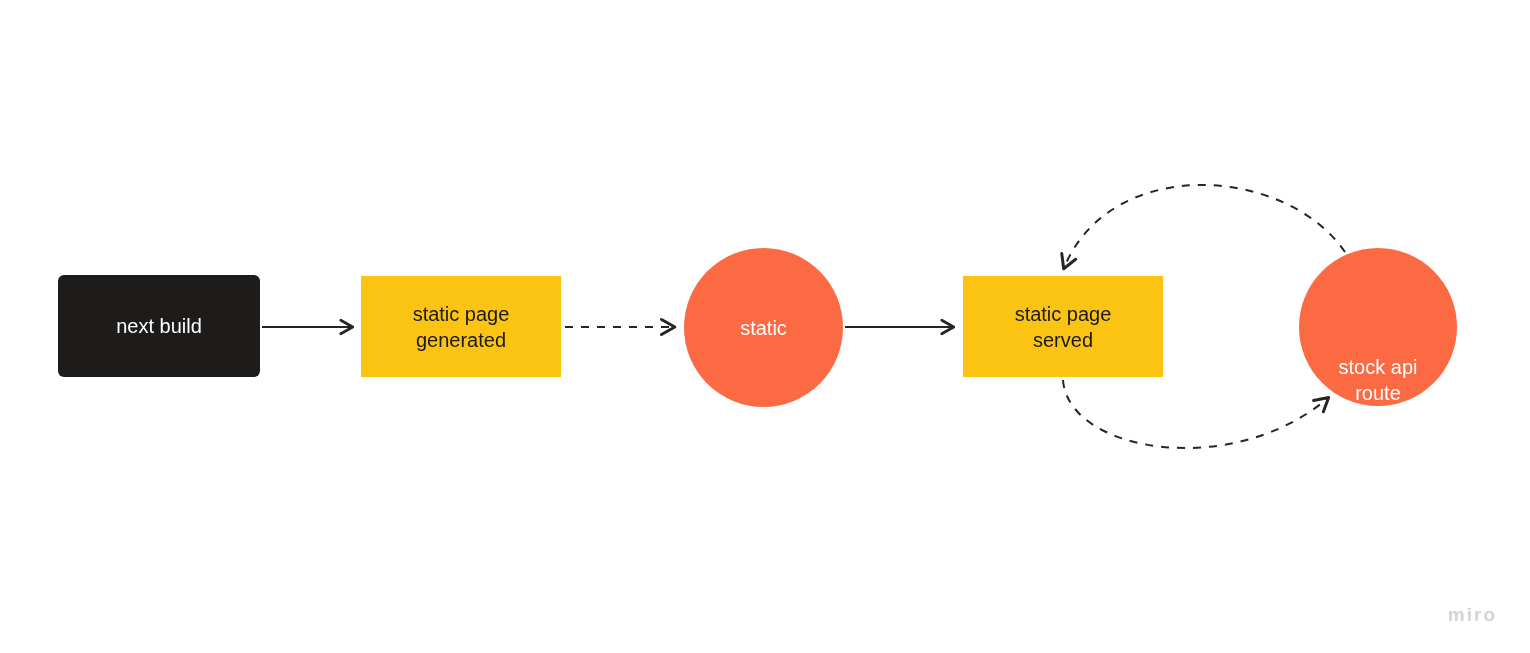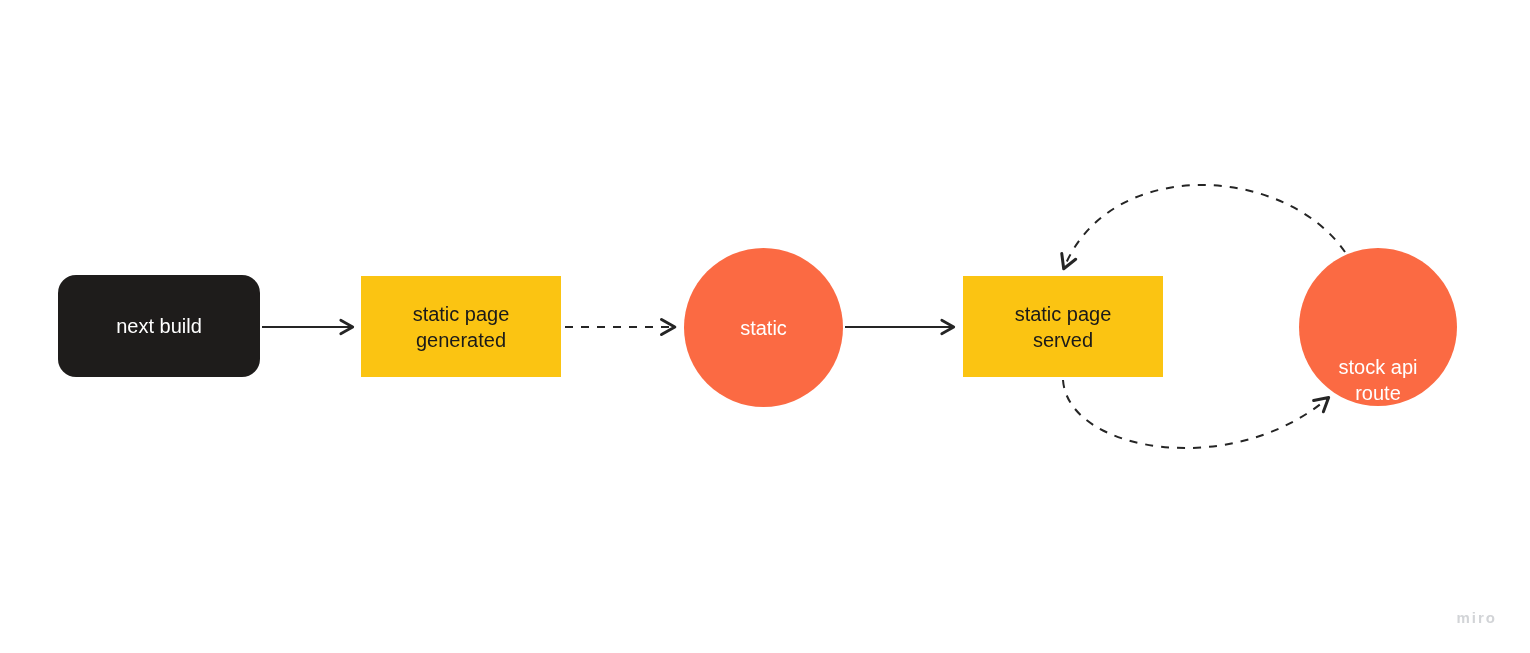--- a/index.html
+++ b/index.html
@@ -37,21 +37,21 @@
     display: block;
     padding: 0 26px;
   }
   .node.rounded-dark {
     left: 58px;
     top: 275px;
     width: 202px;
     height: 102px;
     background: #1e1c1b;
     color: #ffffff;
-    border-radius: 18px;
+    border-radius: 6px;
   }
   .node.rect-yellow {
     background: #fbc412;
     color: #1a1a1a;
     width: 200px;
     height: 101px;
   }
   .node.n-generated { left: 361px; top: 276px; align-items: center; }
   .node.n-served    { left: 963px; top: 276px; }
   .node.circle-orange {
@@ -69,21 +69,21 @@
     left: 1299px;
     top: 248px;
     width: 158px;
     height: 158px;
     align-items: flex-end;
   }
   .watermark {
     position: absolute;
     right: 33px;
     bottom: 27px;
-    font-size: 15px;
+    font-size: 19px;
     font-weight: 600;
     letter-spacing: 2px;
     color: #d2d4d7;
     user-select: none;
   }
 </style>
 </head>
 <body>
 
 <div class="canvas">

